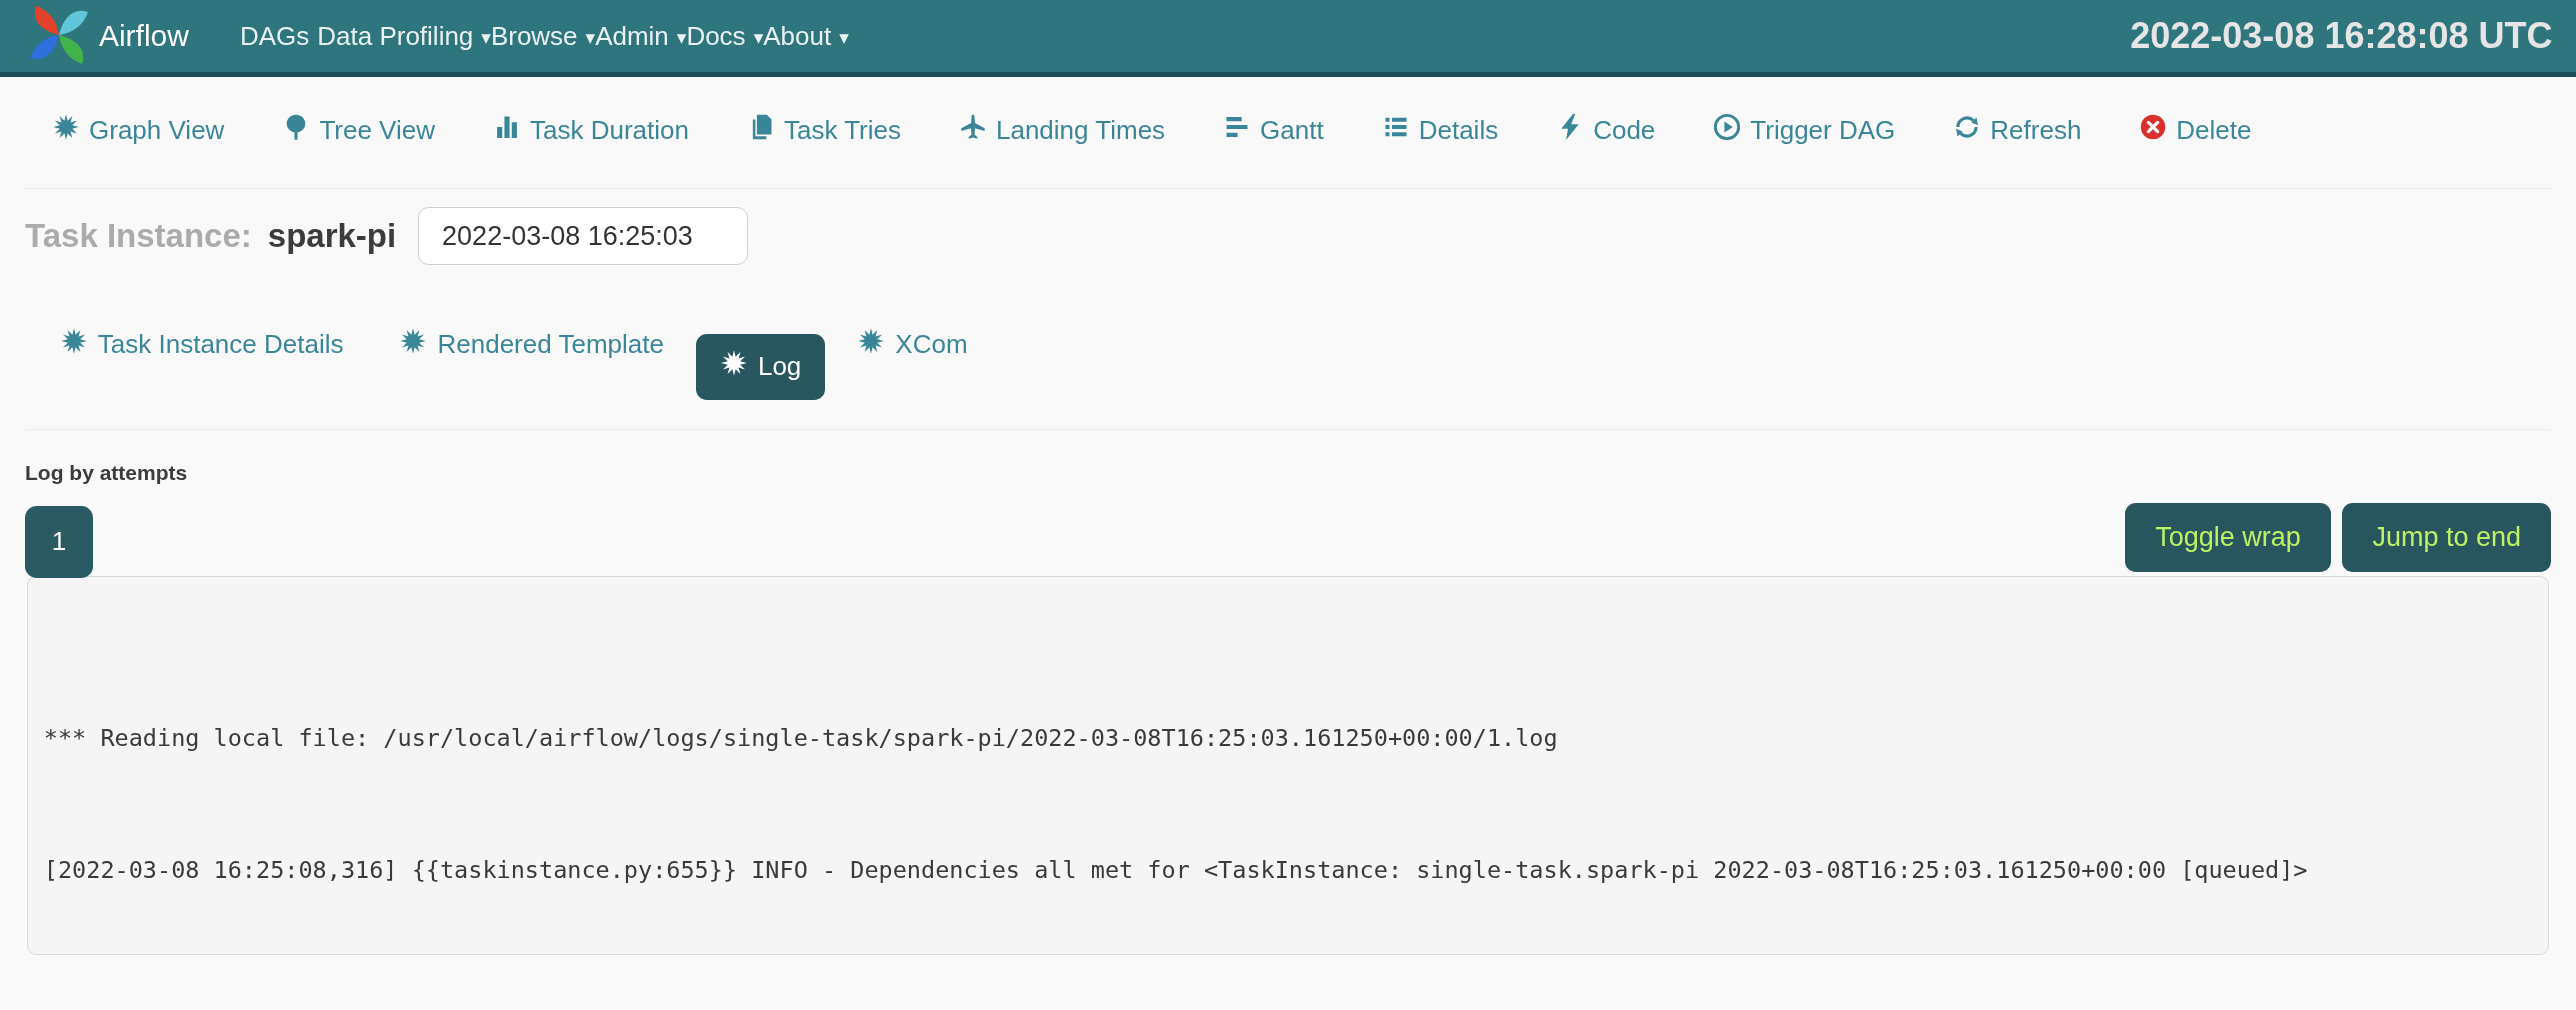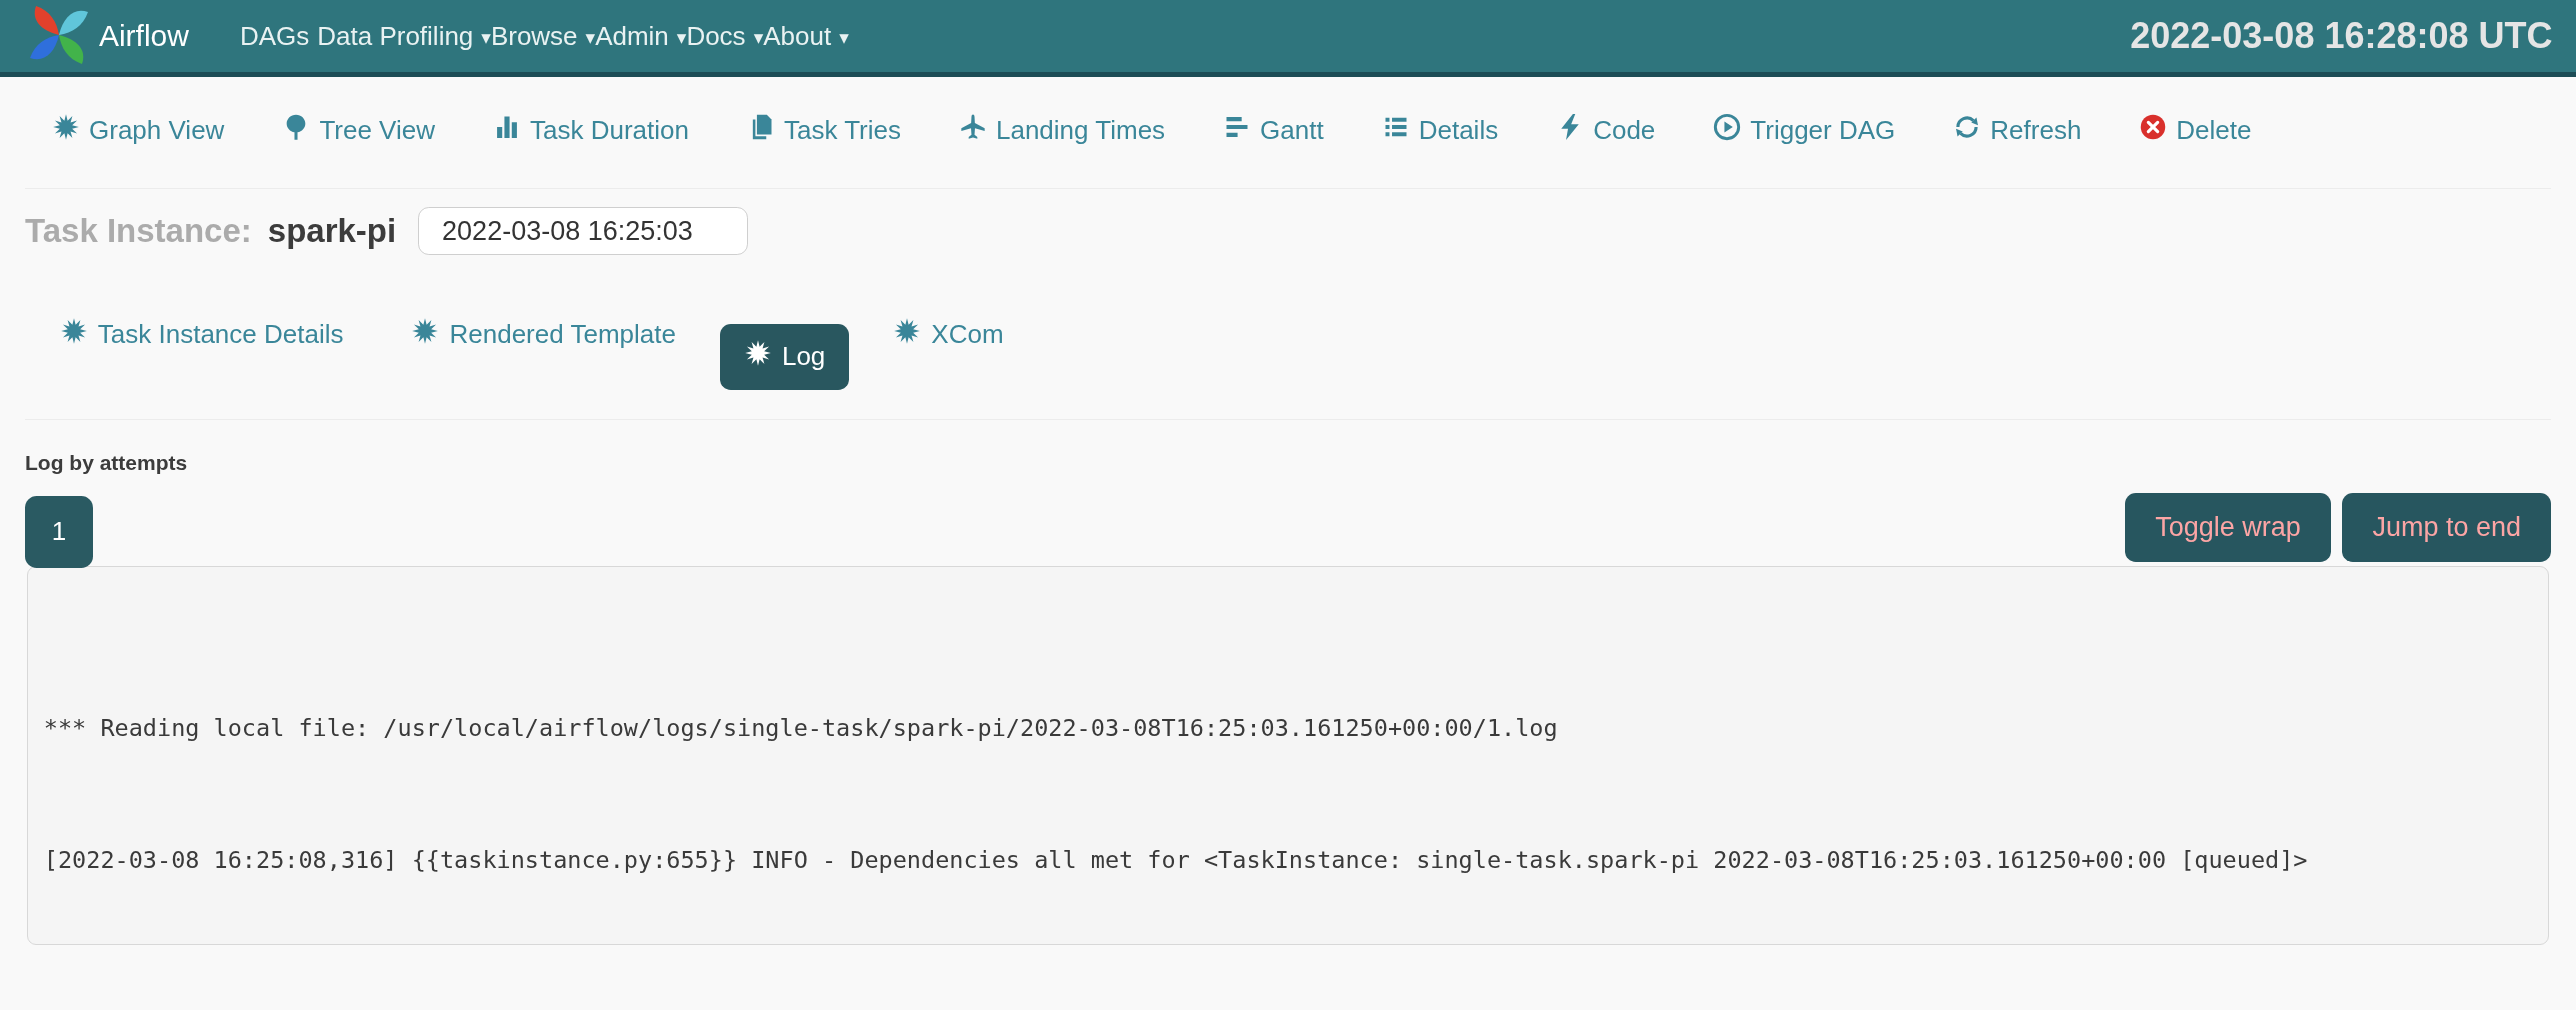--- a/index.html
+++ b/index.html
@@ -38,39 +38,39 @@
   .tab svg, .ti-btn svg { width:28px; height:28px; flex:none; }
 
   hr.divider { border:none; border-top:1.8px solid #ececec; }
   .hr1 { margin-top:40px; }
   .hr2 { margin-top:29px; }
 
   
   .task-row { margin-top:18px; display:flex; align-items:center; gap:16px; }
   .task-label { font-size:33px; font-weight:bold; color:#ababab; }
   .task-name  { font-size:33px; font-weight:bold; color:#3c3c3c; }
-  .date-input { width:330px; height:48px; border:1.8px solid #cfcfcf; border-radius:10.8px;
+  .date-input { width:330px; height:58px; border:1.8px solid #cfcfcf; border-radius:10.8px;
                 background:#fff; font-family:"Liberation Sans",sans-serif;
                 font-size:27px; color:#333; padding:0 23.5px; margin-left:5.4px; }
 
   
-  .ti-buttons { margin:25px 0 0 10.8px; display:flex; gap:20px; align-items:center; }
+  .ti-buttons { margin:25px 0 0 10.8px; display:flex; gap:8px; align-items:center; }
   .ti-btn { display:flex; align-items:center; gap:10px; color:#3a8699; font-size:26px;
             padding:15.3px 24px; border-radius:10.8px; cursor:pointer; background:transparent; border:none;
             font-family:"Liberation Sans",sans-serif; }
   .ti-btn.active { background:#29575f; color:#fff;margin-top:44px; }
 
   
   .log-heading { margin-top:31px; font-size:21px; font-weight:bold; color:#3c3c3c; }
   .log-controls { margin-top:18px; display:flex; align-items:flex-end; }
   .attempt-tab { width:68px; height:72px; background:#2a5a62; color:#fff; font-size:26px;
                  border-radius:11.7px; display:flex; align-items:center; justify-content:center;
                  cursor:pointer; margin-bottom:-1.8px; }
   .log-btns { margin-left:auto; display:flex; gap:11.7px; padding-bottom:4.5px; }
-  .log-btn { background:#27565f; color:#fca5a5; font-size:27px; height:69px; padding:0 30px;
+  .log-btn { background:#27565f; color:#bef264; font-size:27px; height:69px; padding:0 30px;
              border-radius:10.8px; border:none; display:flex; align-items:center; cursor:pointer;
              font-family:"Liberation Sans",sans-serif; }
 
   .log-pre { margin:0 1.8px 0 1.8px; border:1.8px solid #d8d8d8; border-radius:9px; background:#f5f5f5;
              padding:12.6px 16px; height:379px; overflow:hidden;
              font-family:"DejaVu Sans Mono", monospace; font-size:23.5px; line-height:33px;
              color:#3a3a3a; white-space:pre; }
 </style>
 </head>
 <body>

